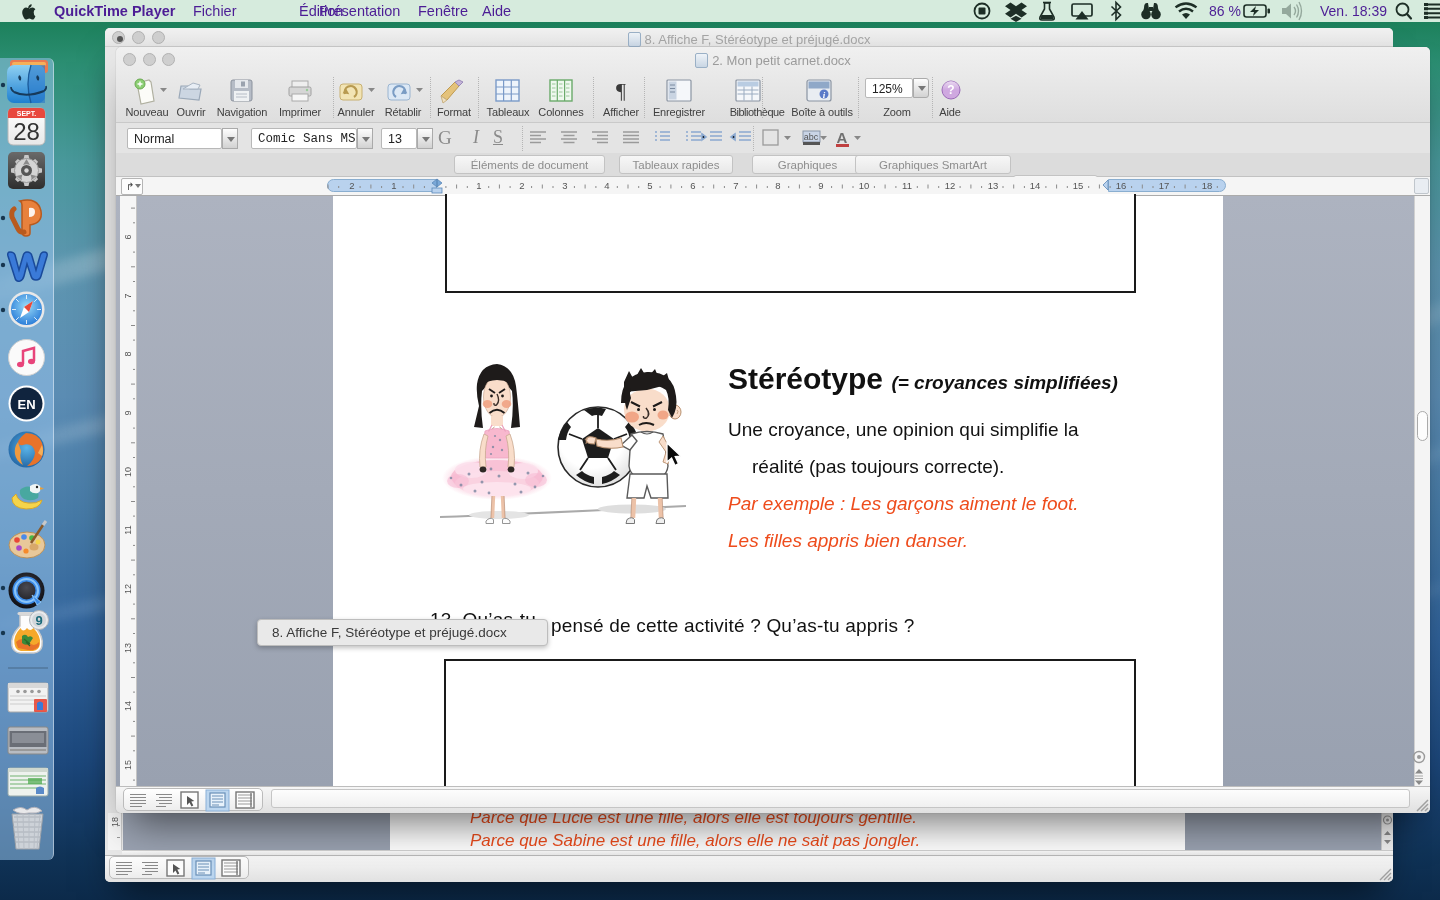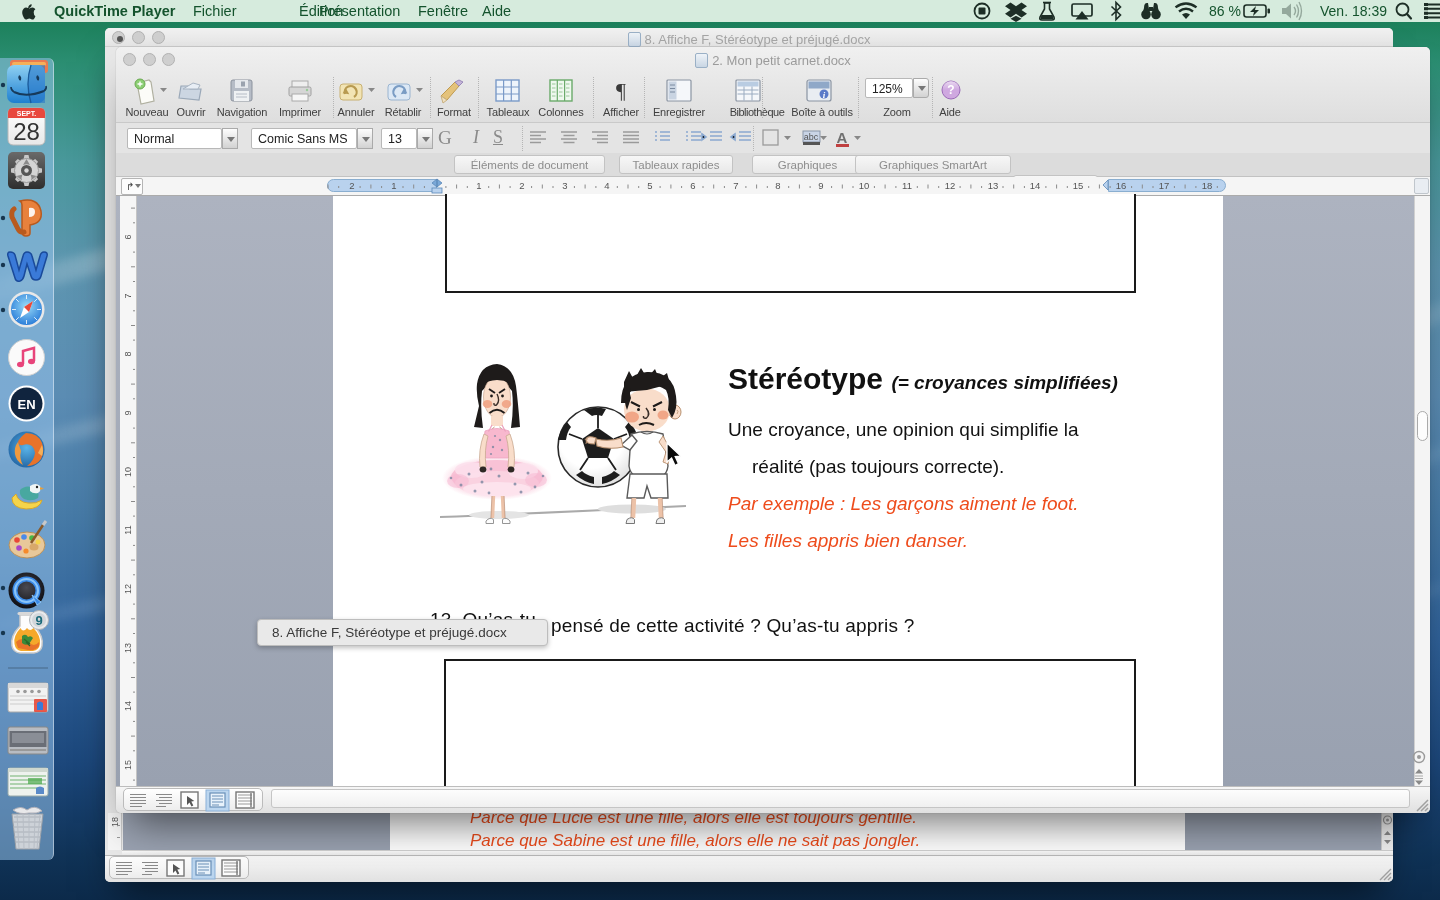--- a/index.html
+++ b/index.html
@@ -1,21 +1,21 @@
 <!DOCTYPE html>
 <html><head>
 <meta charset="utf-8">
 <style>
   * { margin:0; padding:0; box-sizing:border-box; }
   html,body { width:1440px; height:900px; overflow:hidden; font-family:"Liberation Sans", sans-serif; }
   #screen { position:absolute; top:0; left:0; width:1440px; height:900px;
     background:linear-gradient(180deg,#15794f 0%, #2b8e72 7%, #49989b 18%, #5d95b0 30%, #5b8cb3 44%, #477ba7 57%, #30629a 71%, #1c477b 85%, #103357 95%, #0c2a4a 100%);
   }
   
-  #menubar { position:absolute; top:0; left:0; width:1440px; height:22px; background:#d6ebdd; color:#14532d; font-size:14.5px; }
+  #menubar { position:absolute; top:0; left:0; width:1440px; height:22px; background:#d6ebdd; color:#4c1d95; font-size:14.5px; }
   #menubar .mi { position:absolute; top:3px; }
   
   #backwin { position:absolute; left:105px; top:28px; width:1288px; height:854px; background:#e8e8e8; border-radius:5px; box-shadow:0 22px 34px -12px rgba(0,0,0,.55); }
   #frontwin { position:absolute; left:116px; top:47px; width:1314px; height:766px; background:#e3e3e3; border-radius:5px; box-shadow:0 24px 38px -14px rgba(0,0,0,.55), 0 0 1px rgba(0,0,0,.35); }
   .tl { position:absolute; width:13px; height:13px; border-radius:50%; background:#cfcfcf; border:1px solid #b2b2b2; }
   .combo { position:absolute; height:21px; background:#fff; border:1px solid #b8b8b8; border-radius:2px; font-size:12.5px; color:#222; padding:3px 0 0 6px; }
   .tbLabel { position:absolute; top:59px; font-size:11px; letter-spacing:-0.15px; color:#404040; text-align:center; white-space:nowrap; }
   .tabBtn { position:absolute; top:155px; height:19px; font-size:11.5px; color:#8d8d8d; text-align:center; background:linear-gradient(#f7f7f7,#e8e8e8); border:1px solid #c3c3c3; border-radius:3px; padding-top:3px; }
   .vsep { position:absolute; border-left:1px dotted #b5b5b5; }
 </style>
@@ -216,21 +216,21 @@
       <div style="position:absolute;left:797px;top:31px;width:16px;height:20px;background:linear-gradient(#fdfdfd,#d2d2d2);border:1px solid #aaa;border-radius:0 3px 3px 0;">
           <span style="position:absolute;left:4px;top:7px;border-left:4px solid transparent;border-right:4px solid transparent;border-top:5px solid #777;"></span>
         </div>
     </div>
 
     <div id="formatrow" style="position:absolute;top:75px;left:0;right:0;height:31px;background:#e4e4e4;border-top:1px solid #c9c9c9;">
       <div class="combo" style="left:11px;top:5px;width:95px;">Normal</div>
       <div style="position:absolute;left:106px;top:5px;width:16px;height:21px;background:linear-gradient(#fdfdfd,#d2d2d2);border:1px solid #aaa;">
           <span style="position:absolute;left:4px;top:8px;border-left:4px solid transparent;border-right:4px solid transparent;border-top:5px solid #777;"></span>
         </div>
-      <div class="combo" style="left:135px;top:5px;width:106px;">Comic Sans MS</div>
+      <div class="combo" style="left:135px;top:5px;width:106px;font-family:Liberation Mono, monospace;">Comic Sans MS</div>
       <div style="position:absolute;left:241px;top:5px;width:16px;height:21px;background:linear-gradient(#fdfdfd,#d2d2d2);border:1px solid #aaa;">
           <span style="position:absolute;left:4px;top:8px;border-left:4px solid transparent;border-right:4px solid transparent;border-top:5px solid #777;"></span>
         </div>
       <div class="combo" style="left:265px;top:5px;width:36px;">13</div>
       <div style="position:absolute;left:301px;top:5px;width:16px;height:21px;background:linear-gradient(#fdfdfd,#d2d2d2);border:1px solid #aaa;">
           <span style="position:absolute;left:4px;top:8px;border-left:4px solid transparent;border-right:4px solid transparent;border-top:5px solid #777;"></span>
         </div>
       <span style="position:absolute;left:322px;top:4px;font-family:'Liberation Serif';font-size:19px;color:#8a8a8a;">G</span>
       <span style="position:absolute;left:357px;top:4px;font-family:'Liberation Serif';font-style:italic;font-size:18px;color:#8a8a8a;">I</span>
       <span style="position:absolute;left:377px;top:4px;font-family:'Liberation Serif';font-size:18px;color:#8a8a8a;text-decoration:underline;">S</span>

